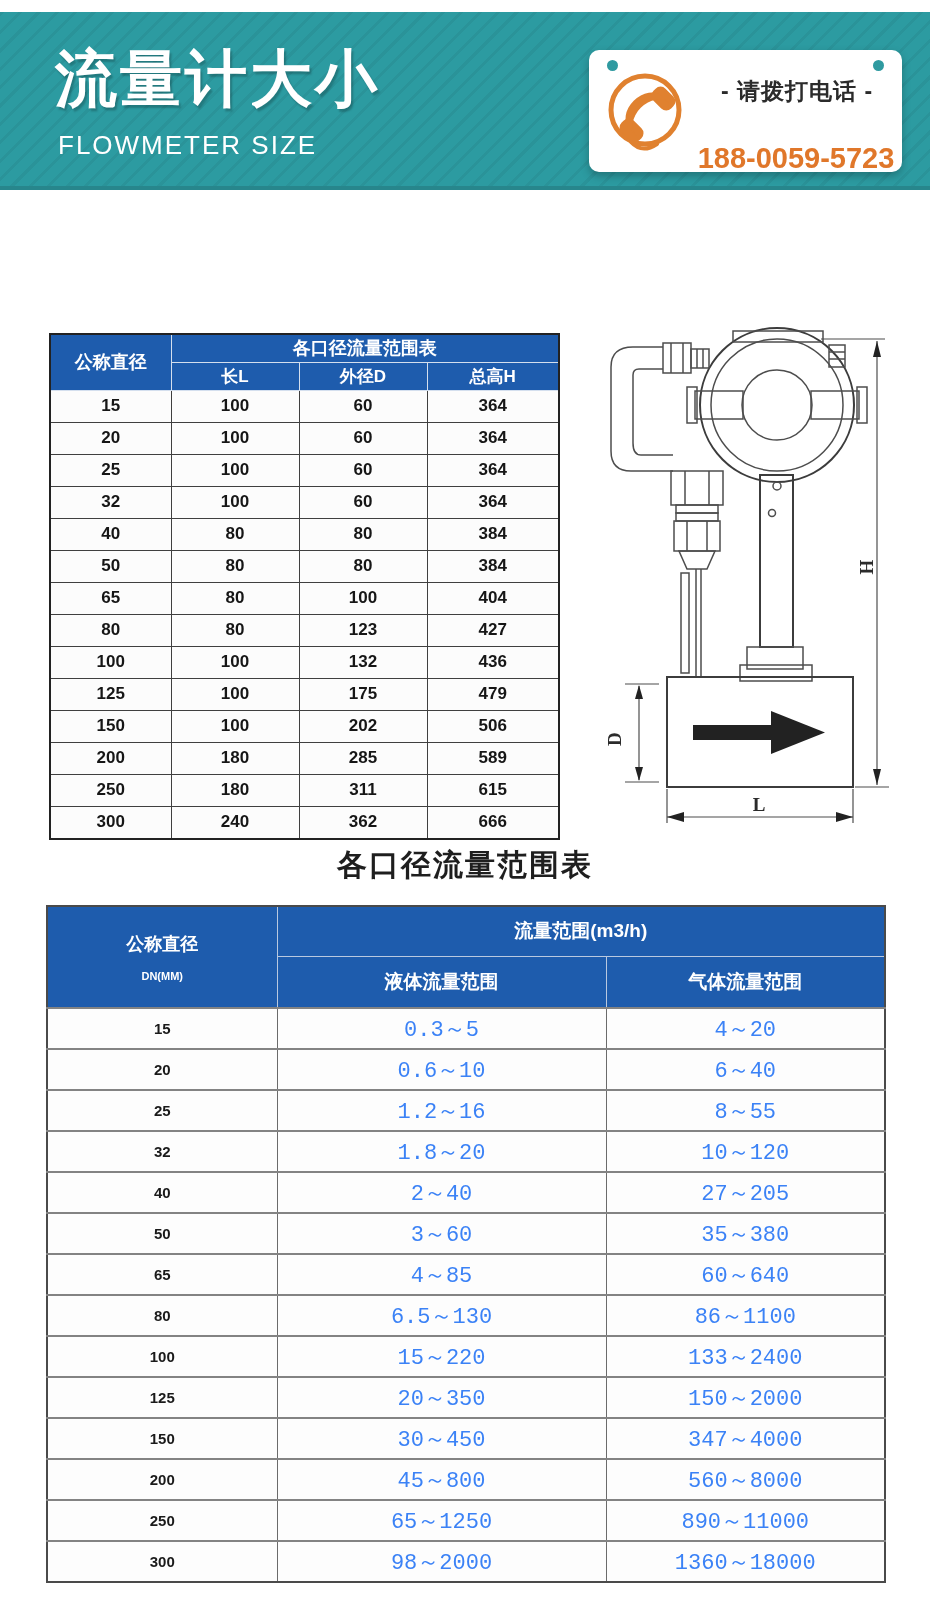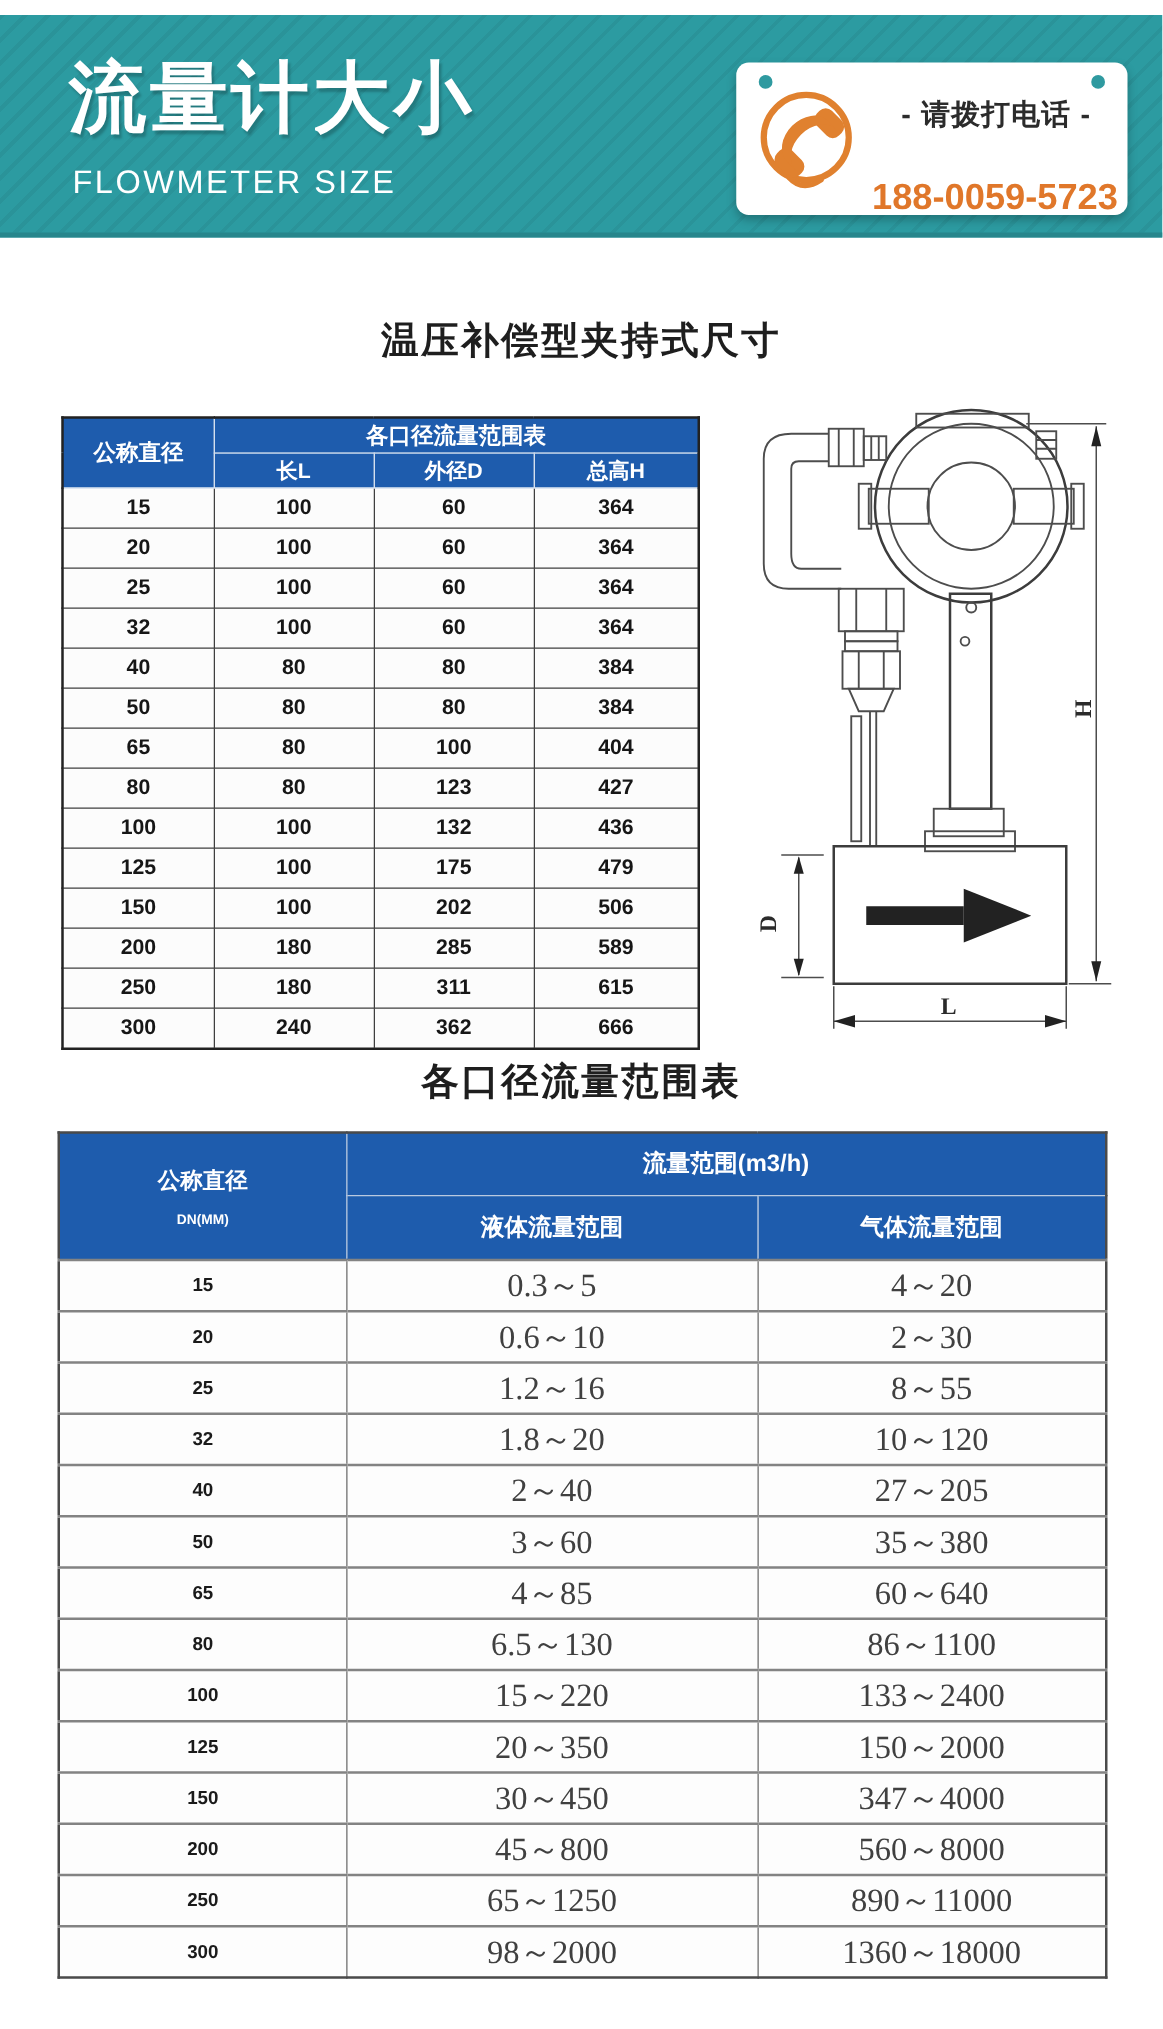--- a/index.html
+++ b/index.html
@@ -82,22 +82,22 @@
   .t2 thead tr.r2 { height:52px; }
   .t2 th {
     background:#1e5cad; color:#ffffff; font-weight:700; font-size:19px;
     border:1px solid #b9c9e0; padding:0; text-align:center;
   }
   .t2 th .l1 { font-size:18px; margin-bottom:14px; }
   .t2 th .l2 { font-size:11px; }
   .t2 td {
     border:1px solid #6b6b6b; border-top:2px solid #838383;
     text-align:center; vertical-align:middle; height:39px; padding:0;
-    font-family:Liberation Serif, serif;
-    font-size:26px; color:#404040;
+    font-family:Liberation Mono, monospace;
+    font-size:22px; color:#3b82f6;
   }
   .t2 td:first-child {
     font-family:"Liberation Sans","DejaVu Sans",sans-serif;
     font-size:15px; font-weight:700; color:#1a1a1a;
   }
 </style>
 </head>
 <body>
 
 <div class="page">
@@ -118,21 +118,20 @@
             <path d="M -23 1 A 23 17 0 0 1 23 1 L 23 11 A 23 17 0 0 0 -23 11 Z"></path>
           </g>
           <path d="M 28 74 q 11 12 26 2" fill="none" stroke="#e0812f" stroke-width="4" stroke-linecap="round"></path>
         </svg>
       </div>
       <div class="phone-cta">- 请拨打电话 -</div>
       <div class="phone-number">188-0059-5723</div>
     </div>
   </div>
 
-  <div class="section-title s1">温压补偿型夹持式尺寸</div>
 
   <table class="t1">
     <colgroup>
       <col style="width:121px">
         <col style="width:128px">
         <col style="width:128px">
         <col style="width:132px">
     </colgroup>
     <thead>
       <tr>
@@ -326,21 +325,21 @@
     </thead>
     <tbody>
         <tr>
           <td>15</td>
           <td>0.3～5</td>
           <td>4～20</td>
         </tr>
         <tr>
           <td>20</td>
           <td>0.6～10</td>
-          <td>2～30</td>
+          <td>6～40</td>
         </tr>
         <tr>
           <td>25</td>
           <td>1.2～16</td>
           <td>8～55</td>
         </tr>
         <tr>
           <td>32</td>
           <td>1.8～20</td>
           <td>10～120</td>

